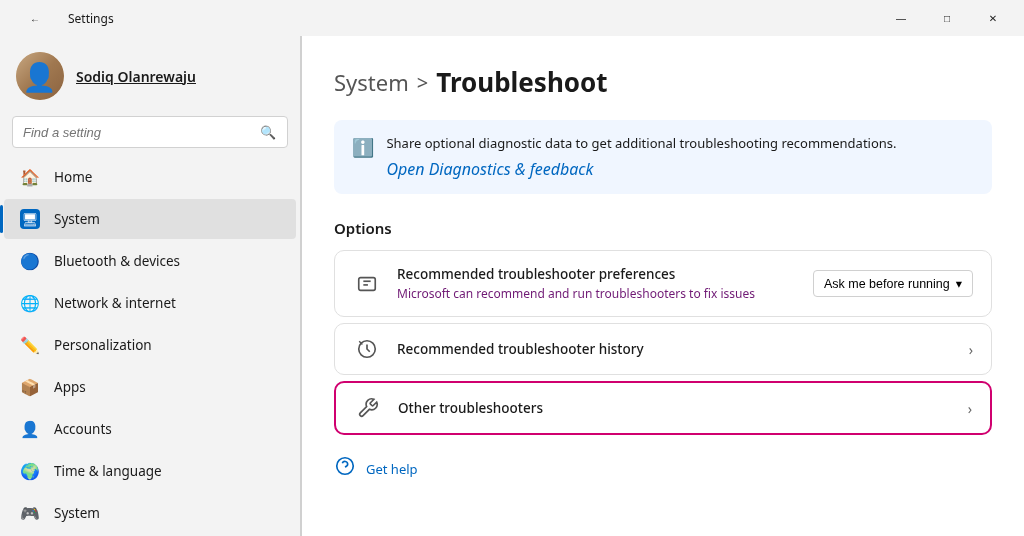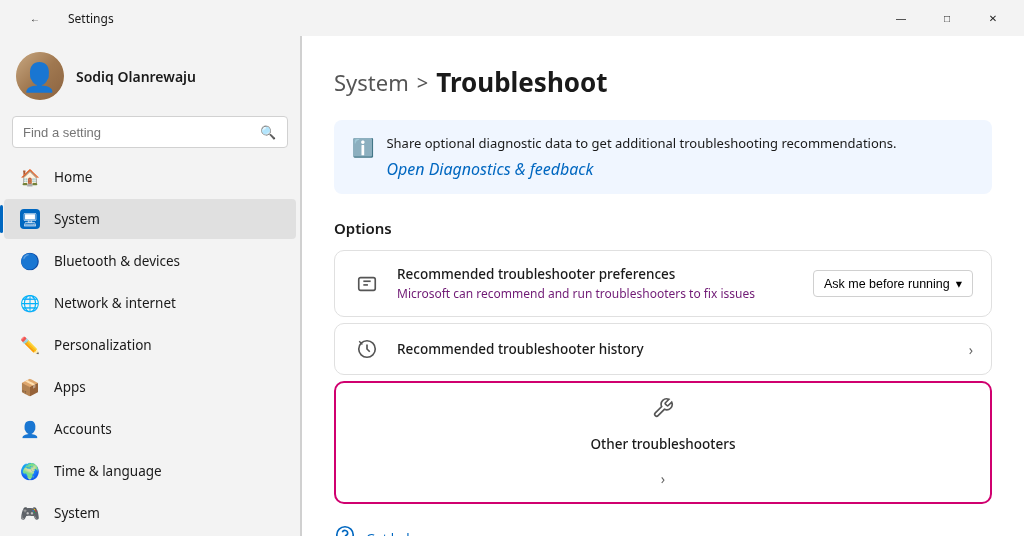--- a/index.html
+++ b/index.html
@@ -99,40 +99,42 @@
       position: absolute;
       top: 50%;
       left: 50%;
       transform: translate(-50%, -50%);
       font-size: 28px;
     }
     .user-name {
       font-size: 14px;
       font-weight: 600;
       color: #1a1a1a;
+      text-decoration: underline;
     }
 
     
     .search-box {
       margin: 4px 12px 8px 12px;
       display: flex;
       align-items: center;
       background: white;
       border: 1px solid #d1d1d1;
       border-radius: 4px;
       padding: 6px 10px;
       gap: 8px;
     }
     .search-input {
       border: none;
       outline: none;
       font-size: 13px;
       color: #555;
       flex: 1;
       background: transparent;
+      font-style: italic;
     }
     .search-icon-svg {
       color: #666;
       font-size: 13px;
     }
 
     
     .nav-item {
       display: flex;
       align-items: center;
@@ -256,21 +258,20 @@
       margin-bottom: 6px;
       display: flex;
       align-items: center;
       padding: 14px 18px;
       gap: 16px;
       cursor: pointer;
       background: white;
     }
     .option-card.highlighted {
       border: 2px solid #d0006f;
-      flex-direction: column;
     }
     .option-card-icon {
       font-size: 22px;
       color: #444;
       flex-shrink: 0;
       width: 28px;
       display: flex;
       align-items: center;
       justify-content: center;
     }

